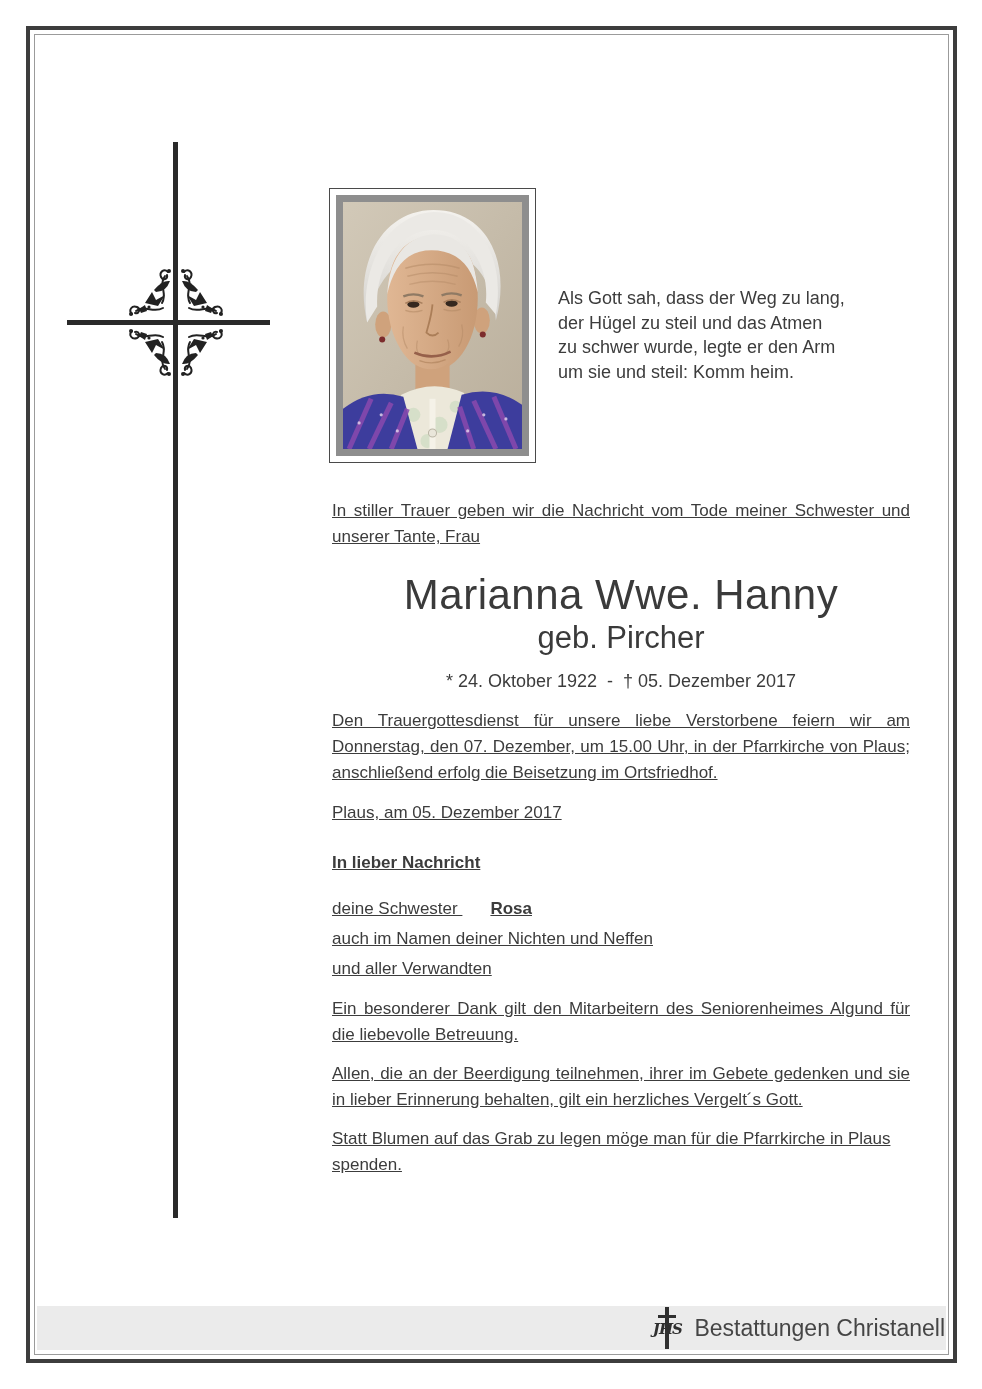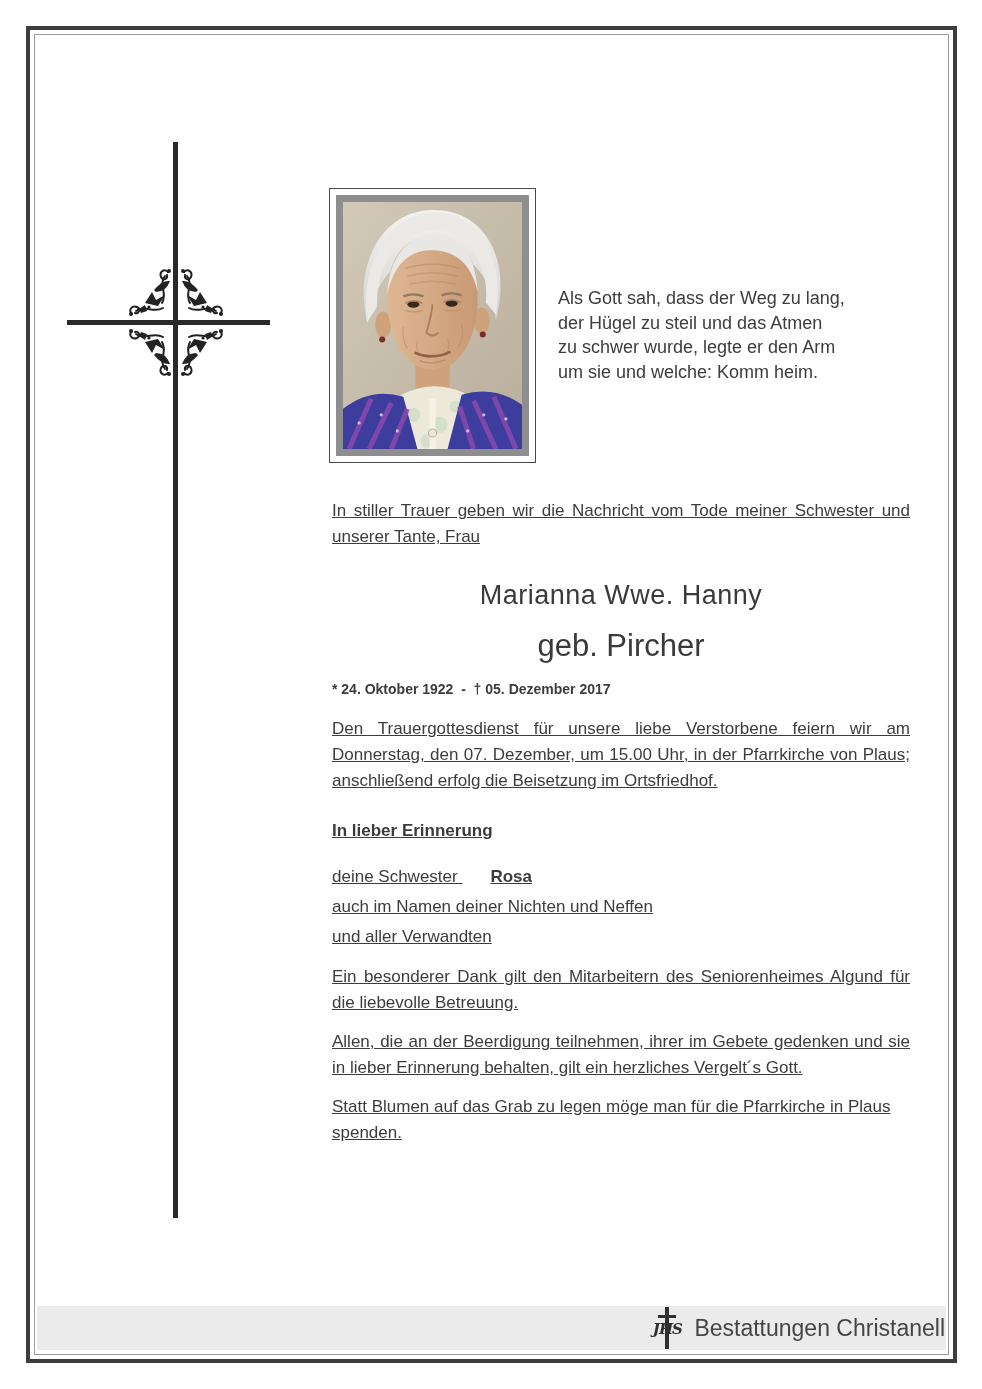--- a/index.html
+++ b/index.html
@@ -33,29 +33,29 @@
   .quote{
     position:absolute;left:558px;top:286px;width:320px;
     font-size:18px;line-height:24.5px;color:#3c3c3c;
   }
 
   
   .main-col{position:absolute;left:332px;top:498px;width:578px;}
   .main-col p{margin:0;font-size:17px;line-height:26px;text-align:justify;text-decoration:underline;}
   .p-intro{margin-top:0;}
   .deceased-name{
-    margin:20px 0 0 0;font-size:27px;line-height:50px;font-weight:400;
+    margin:20px 0 0 0;font-size:42px;line-height:50px;font-weight:400;
     text-align:center;color:#3a3a3a;letter-spacing:0.5px;
   }
   .deceased-maiden{
-    margin:8px;font-size:31px;line-height:36px;font-weight:400;
+    margin:0;font-size:31px;line-height:36px;font-weight:400;
     text-align:center;color:#3a3a3a;
   }
   .deceased-dates{
-    margin:12px 0 0 0;font-size:14px;line-height:26px;white-space:pre-wrap;font-weight:bold;
+    margin:12px 0 0 0;font-size:18px;line-height:26px;text-align:center;white-space:pre-wrap;
   }
   .p-passing{margin-top:20px !important;}
   .p-service{margin-top:14px !important;}
   .p-placedate{margin-top:14px !important;text-align:left !important;}
   .p-memory{margin-top:24px !important;font-weight:bold;text-align:left !important;}
   .p-sister{margin-top:20px !important;text-align:left !important;}
   .p-relatives{margin-top:4px !important;text-align:left !important;}
   .p-thanks{margin-top:14px !important;}
   .p-prayer{margin-top:13px !important;}
   .p-donation{margin-top:13px !important;text-align:left !important;}
@@ -238,33 +238,34 @@
           <circle cx="124" cy="228" r="1.6"></circle>
       </g>
     </svg>
   </div>
 </div>
 
 <div class="quote">
   <div>Als Gott sah, dass der Weg zu lang,</div>
   <div>der Hügel zu steil und das Atmen</div>
   <div>zu schwer wurde, legte er den Arm</div>
-  <div>um sie und welche: Komm heim.</div>
+  <div>um sie und steil: Komm heim.</div>
 </div>
 
 <div class="main-col">
   <p class="p-intro">In stiller Trauer geben wir die Nachricht vom Tode meiner Schwester und unserer Tante, Frau</p>
 
   <h1 class="deceased-name">Marianna Wwe. Hanny</h1>
   <h2 class="deceased-maiden">geb. Pircher</h2>
   <div class="deceased-dates">* 24. Oktober 1922  -  † 05. Dezember 2017</div>
 
   <p class="p-service">Den Trauergottesdienst für unsere liebe Verstorbene feiern wir am Donnerstag, den 07. Dezember, um 15.00 Uhr, in der Pfarrkirche von Plaus; anschließend erfolg die Beisetzung im Ortsfriedhof.</p>
-
-  <p class="p-memory">In lieber Erinnerung</p>
+  <p class="p-placedate">Plaus, am 05. Dezember 2017</p>
+
+  <p class="p-memory">In lieber Nachricht</p>
 
   <p class="p-sister"><span>deine Schwester </span><span class="bold">Rosa</span></p>
 
   <p class="p-relatives">auch im Namen deiner Nichten und Neffen</p>
   <p class="p-relatives">und aller Verwandten</p>
 
   <p class="p-thanks">Ein besonderer Dank gilt den Mitarbeitern des Seniorenheimes Algund für die liebevolle Betreuung.</p>
   <p class="p-prayer">Allen, die an der Beerdigung teilnehmen, ihrer im Gebete gedenken und sie in lieber Erinnerung behalten, gilt ein herzliches Vergelt´s Gott.</p>
   <p class="p-donation">Statt Blumen auf das Grab zu legen möge man für die Pfarrkirche in Plaus spenden.</p>
 </div>

